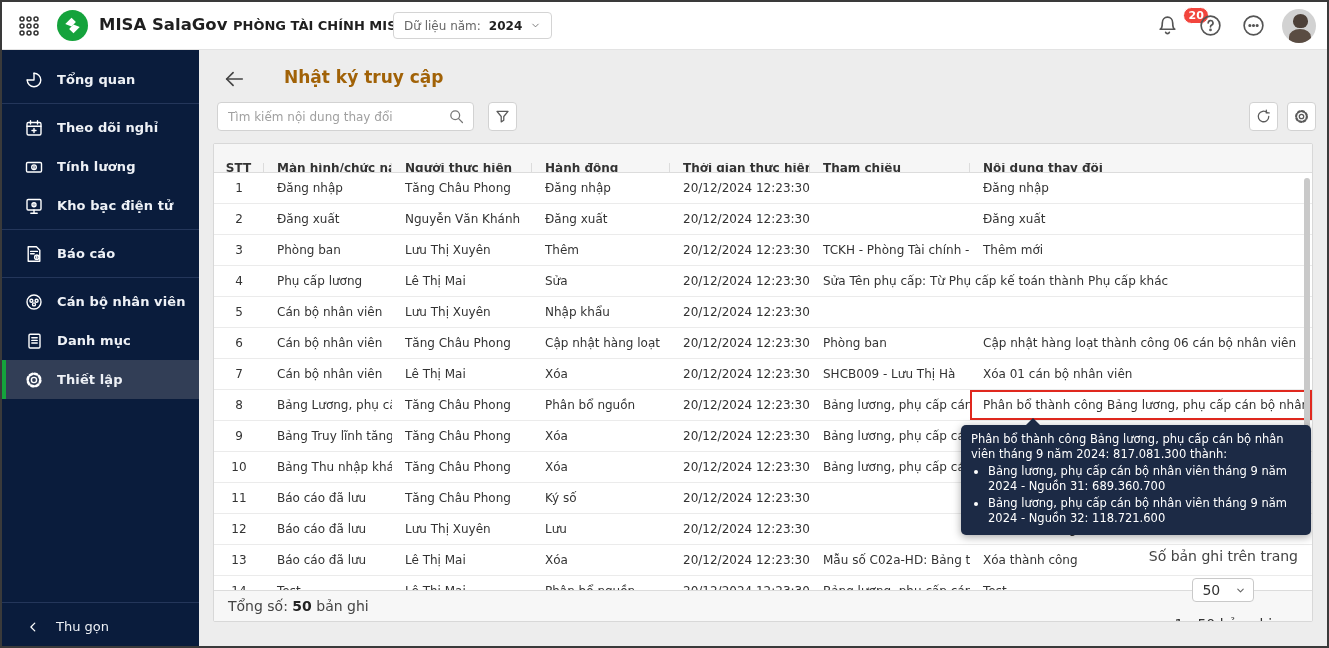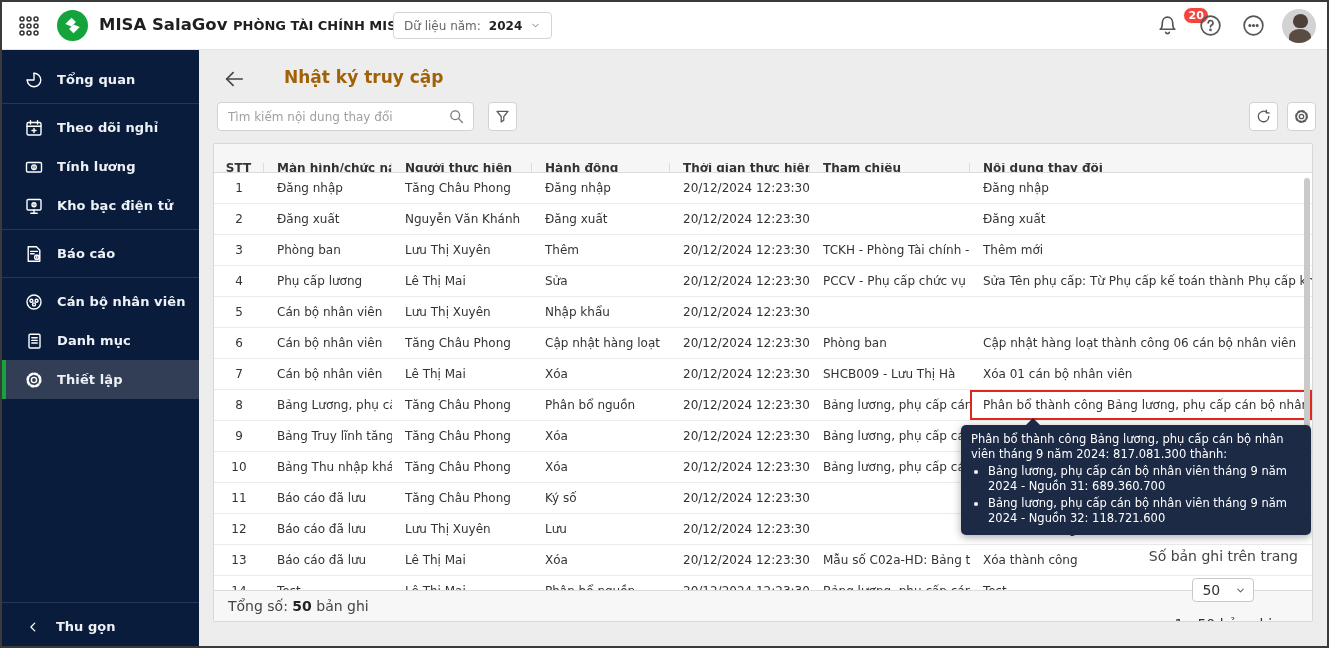--- a/index.html
+++ b/index.html
@@ -33,21 +33,21 @@
   .sidebar{position:absolute;left:0;top:48px;width:197px;height:600px;background:var(--side-bg);z-index:20;padding-top:10px;}
   .side-item{position:relative;height:39px;display:flex;align-items:center;padding-left:22px;gap:13px;color:#eef1f6;cursor:pointer;}
   .side-item .s-icon{width:20px;height:20px;flex:0 0 20px;}
   .side-item .s-icon svg{width:20px;height:20px;stroke:#fff;fill:none;stroke-width:1.4;stroke-linecap:round;stroke-linejoin:round;}
   .side-item .s-label{font-size:13px;font-weight:600;letter-spacing:.1px;}
   .side-item.active{background:var(--side-active);}
   .side-item.active::before{content:"";position:absolute;left:0;top:0;width:4px;height:100%;background:var(--accent);}
   .side-div{height:1px;background:#24365a;margin:4px 0;}
   .collapse{position:absolute;left:0;bottom:0;width:197px;height:48px;border-top:1px solid #24365a;display:flex;align-items:center;padding-left:24px;gap:16px;color:#eef1f6;cursor:pointer;}
   .collapse svg{width:14px;height:14px;stroke:#fff;fill:none;stroke-width:1.8;stroke-linecap:round;stroke-linejoin:round;}
-  .collapse .s-label{font-size:13px;font-weight:700;}
+  .collapse .s-label{font-size:13px;font-weight:400;}
 
   
   .back-btn{position:absolute;left:221px;top:66px;width:22px;height:22px;color:#444;cursor:pointer;}
   .page-title{position:absolute;left:246px;top:65px;font-size:17px;font-weight:bold;color:#a16207;margin-left:36px;}
   .search-box{position:absolute;left:215px;top:100px;width:257px;height:29px;background:#fff;border:1px solid #d2d2d2;border-radius:4px;display:flex;align-items:center;}
   .search-box input{flex:1;border:none;outline:none;font-family:inherit;font-size:12px;padding:0 6px 0 10px;color:#333;background:transparent;}
   .search-box input::placeholder{color:#a0a0a0;}
   .search-box .sb-icon{width:17px;height:17px;margin-right:8px;color:#777;flex:0 0 17px;}
   .sq-btn{position:absolute;width:29px;height:29px;background:#fff;border:1px solid #d2d2d2;border-radius:4px;display:flex;align-items:center;justify-content:center;color:#5a5a5a;cursor:pointer;}
   .filter-btn{left:486px;top:100px;}
@@ -312,21 +312,20 @@
           <div class="td c4">20/12/2024 12:23:30</div>
           <div class="td c5">TCKH - Phòng Tài chính -...</div>
           <div class="td c6">Thêm mới</div>
         </div>
         <div class="tr">
           <div class="td c0">4</div>
           <div class="td c1">Phụ cấp lương</div>
           <div class="td c2">Lê Thị Mai</div>
           <div class="td c3">Sửa</div>
           <div class="td c4">20/12/2024 12:23:30</div>
-          <div class="td c5">PCCV - Phụ cấp chức vụ</div>
           <div class="td c6">Sửa Tên phụ cấp: Từ Phụ cấp kế toán thành Phụ cấp khác</div>
         </div>
         <div class="tr">
           <div class="td c0">5</div>
           <div class="td c1">Cán bộ nhân viên</div>
           <div class="td c2">Lưu Thị Xuyên</div>
           <div class="td c3">Nhập khẩu</div>
           <div class="td c4">20/12/2024 12:23:30</div>
           <div class="td c5"></div>
         </div>

